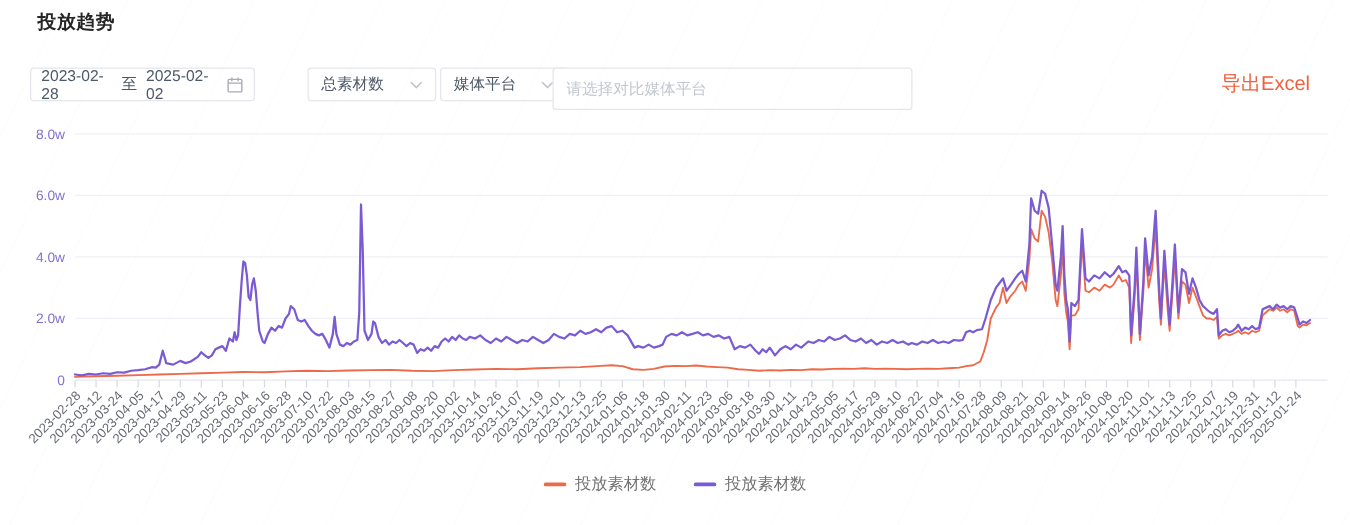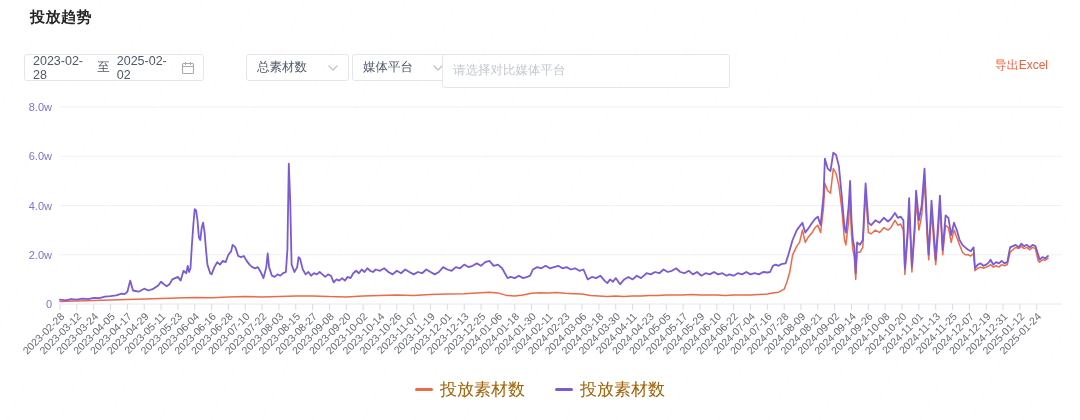--- a/index.html
+++ b/index.html
@@ -28,35 +28,35 @@
   .date-range .sep{ color:#4E5969; }
   .date-range .cal{ margin-left:auto; display:flex; }
   .select{ padding:0 10px; justify-content:space-between; cursor:pointer;margin-left:32px; }
   .select1{ left:214px; width:103px; }
   .select2{ left:320px; width:102px; }
   .chev{ display:flex; margin-left:6px; }
   .cmp-input{
     position:absolute; left:442px; top:54px; width:288px; height:27px;
     border:1px solid #E5E6EB; border-radius:3px; padding:16px 10px;
     font-size:12.5px; color:#4E5969; outline:none;
-    font-family:Liberation Mono, monospace;
+    font-family:Liberation Serif, serif;
   }
   .cmp-input::placeholder{ color:#C3C7CF; }
   .export-link{
     position:absolute; right:32px; top:57px;
-    font-size:12px; color:#F0603C; cursor:pointer; text-decoration:none;
+    font-size:16px; color:#F0603C; cursor:pointer; text-decoration:none;
   }
   .chart-svg{ position:absolute; left:0; top:0; }
   .legend{
     position:absolute; left:0; top:378px; width:100%;
     display:flex; justify-content:center; gap:30px; z-index:6;
   }
   .legend-item{ display:flex; align-items:center; cursor:pointer; }
   .legend-item .marker{ width:18px; height:3px; border-radius:2px; margin-right:7px; }
-  .legend-item .lbl{ font-size:17px; color:#a16207; }
+  .legend-item .lbl{ font-size:13px; color:#737373; }
 </style>
 </head>
 <body>
 
 <div class="page-title">投放趋势</div>
 
 <div class="ctrl date-range">
   <span>2023-02-28</span>
   <span class="sep">至</span>
   <span>2025-02-02</span>

